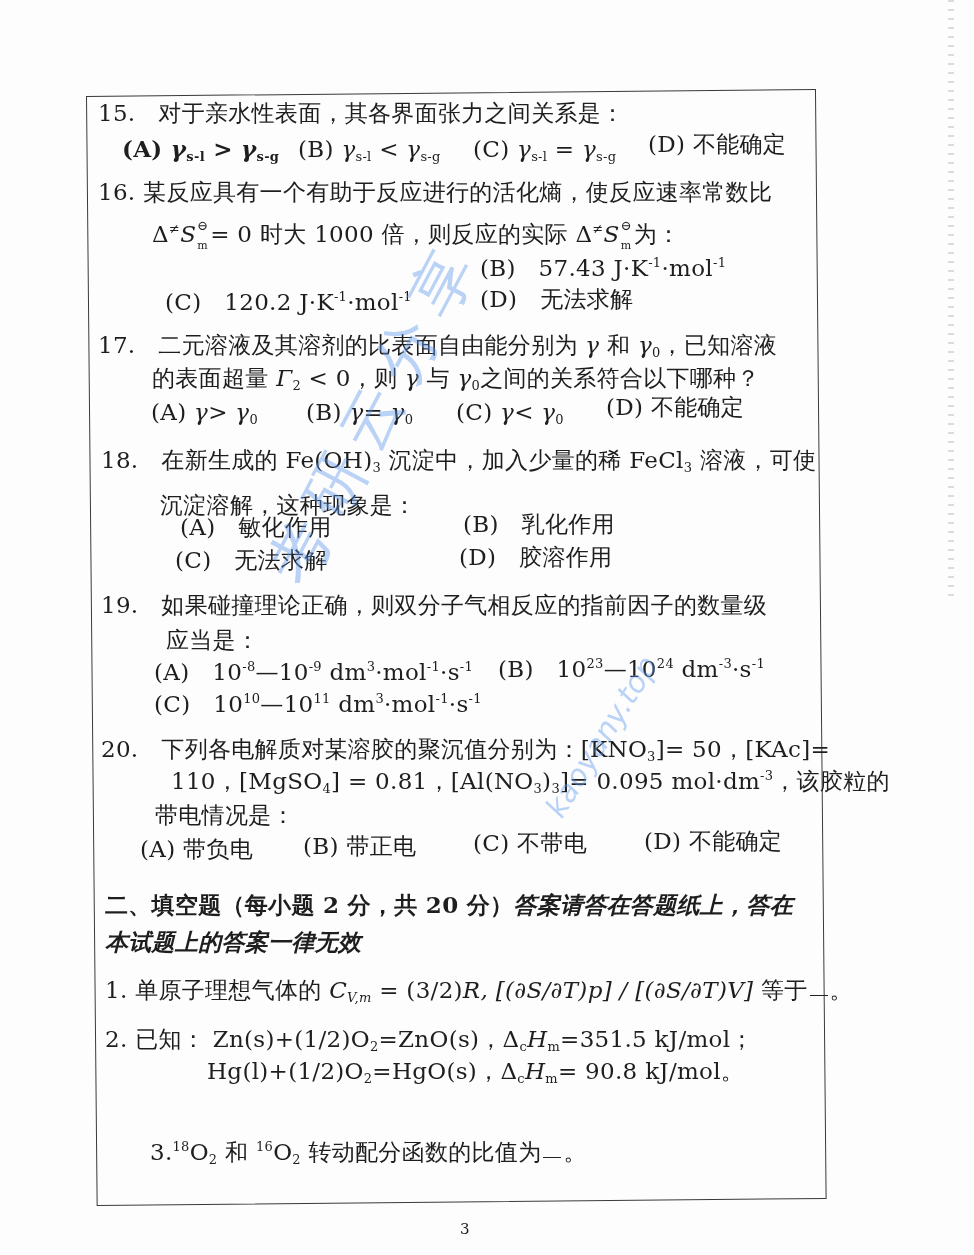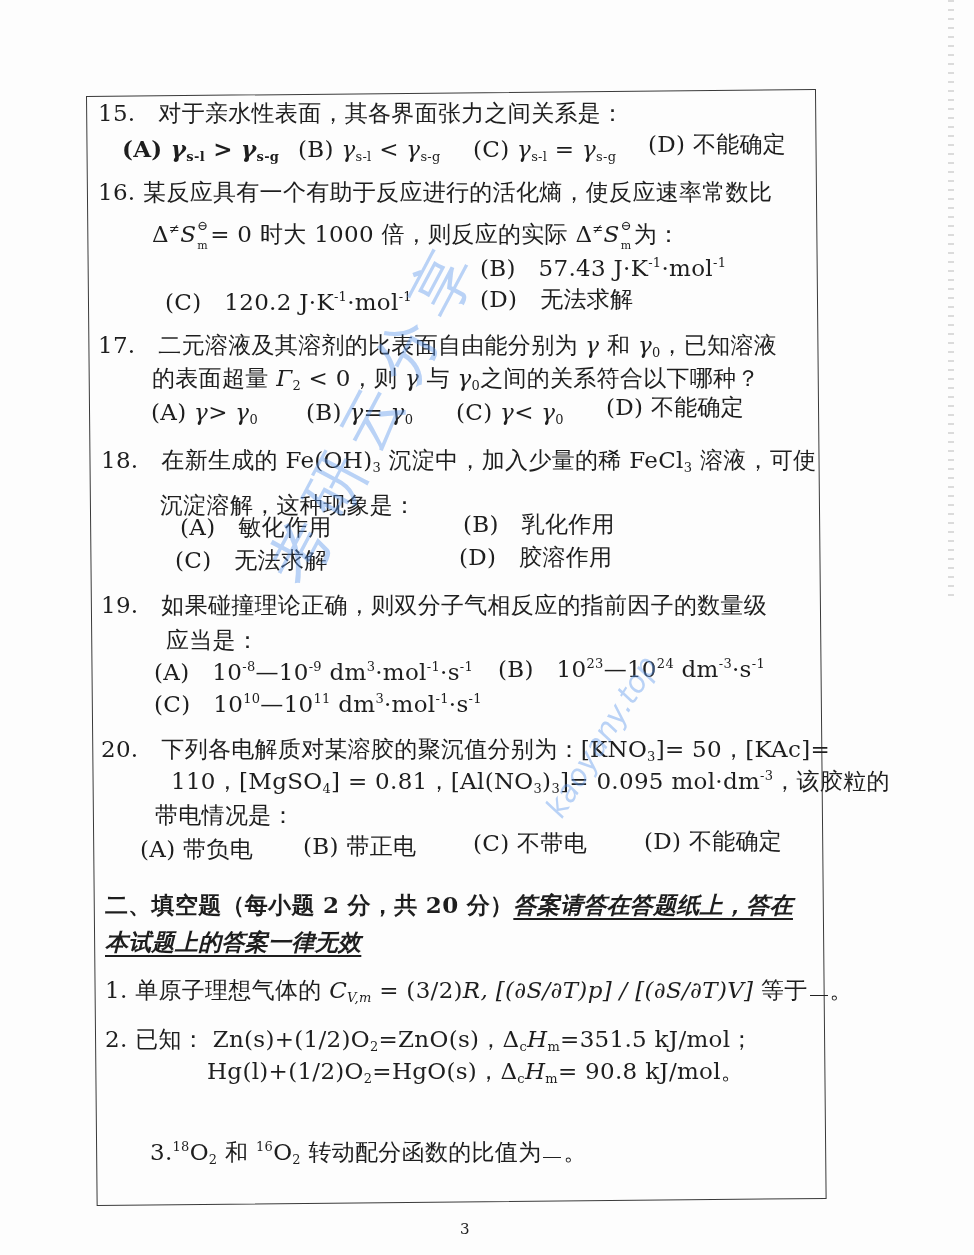--- a/index.html
+++ b/index.html
@@ -52,21 +52,20 @@
     position: relative;
     width: 14px;
     height: 20px;
     vertical-align: -2px;
   }
   .stack .t { position: absolute; left: 1px; top: -12px; font-size: 13px; }
   .stack .b { position: absolute; left: 1px; top: 8px; font-size: 11px; }
   .underline-it {
     font-style: italic;
     font-weight: bold;
-    text-decoration: underline;
     text-underline-offset: 5px;
   }
   .bold { font-weight: bold; }
   .pagenum {
     position: absolute;
     left: 452px;
     top: 1220px;
     font-size: 15px;
   }
   .watermark {

